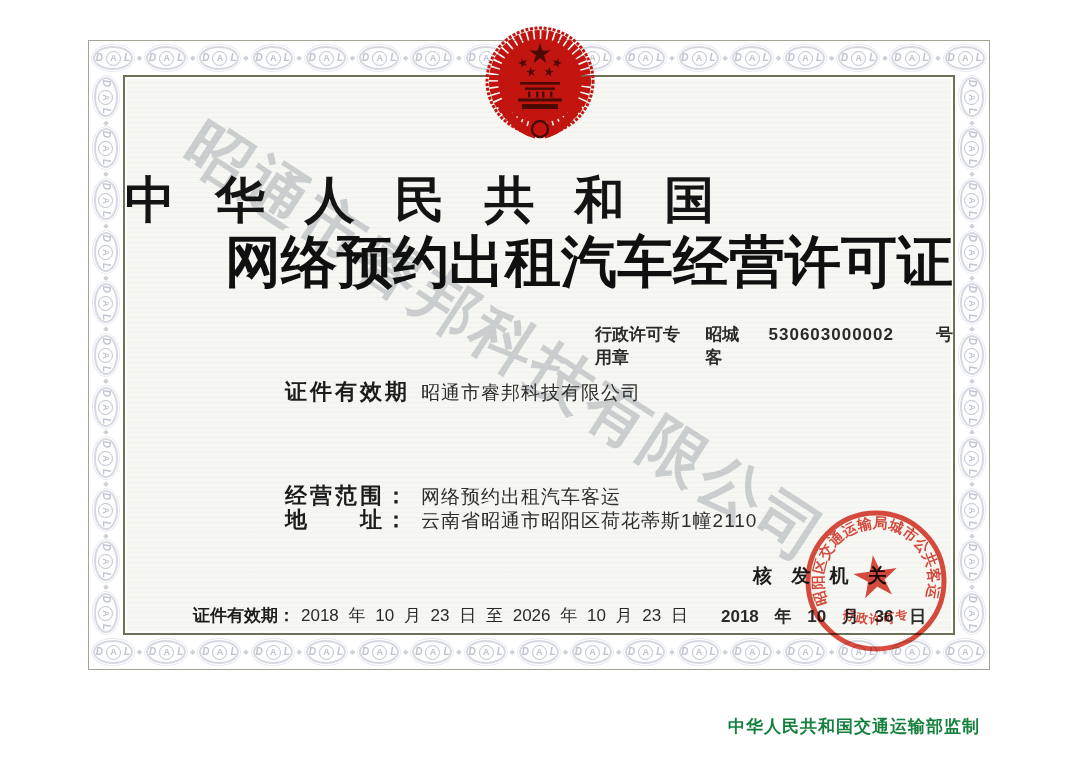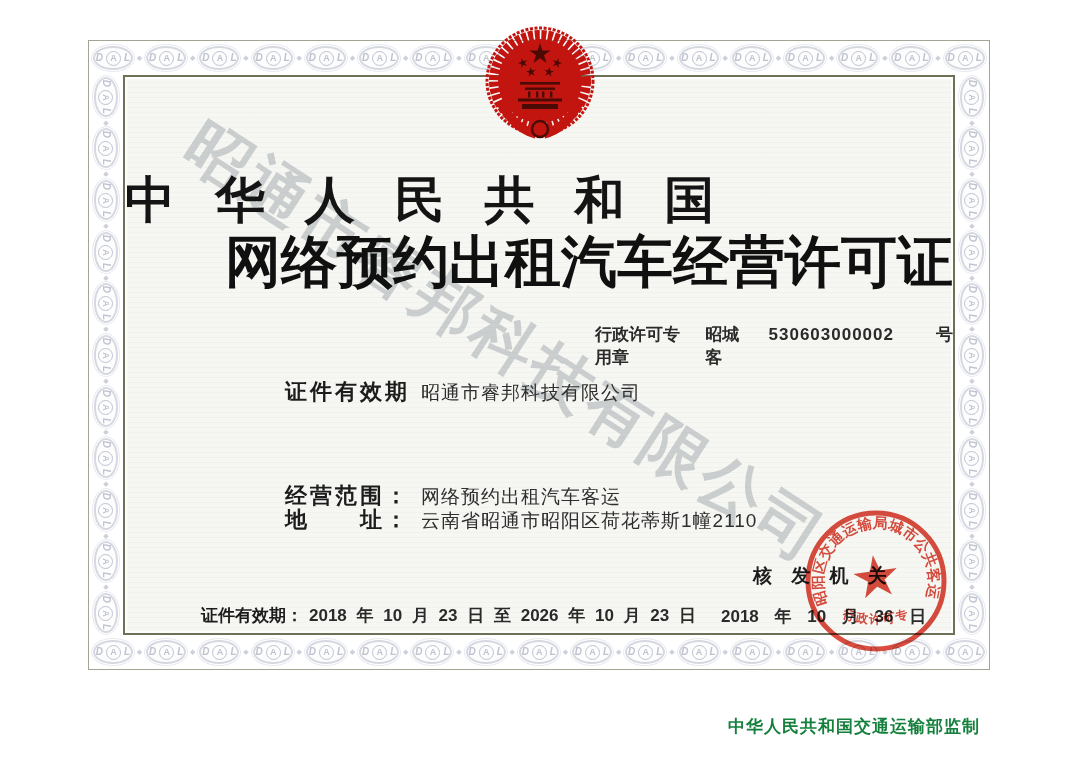--- a/index.html
+++ b/index.html
@@ -49,23 +49,23 @@
   .numline .suffix { margin-left:42px; }
 
   .field-row { position:absolute; left:160px; z-index:2; display:flex; align-items:baseline; }
   .f-label { font-size:22px; font-weight:700; color:#1c1c1c; letter-spacing:3px; min-width:128px; }
   .f-value { font-size:19px; font-weight:500; color:#2e2e2e; margin-left:8px; letter-spacing:1px; }
 
   .issuer { position:absolute; left:628px; top:486px; z-index:2;
             font-size:19px; font-weight:700; letter-spacing:7px; color:#1c1c1c; }
   .issue-date { position:absolute; left:596px; top:528px; z-index:2;
                 font-size:17px; font-weight:600; color:#2a2a2a; word-spacing:11px; }
-  .validity { position:absolute; left:76px; top:527px; z-index:2; display:flex; align-items:baseline;justify-content:space-between; }
+  .validity { position:absolute; left:68px; top:527px; z-index:2; display:flex; align-items:baseline;justify-content:space-between; }
   .validity .v-label { font-size:17px; font-weight:700; color:#1c1c1c; }
-  .validity .v-value { font-size:17px; font-weight:700; color:#2a2a2a; margin-left:6px; word-spacing:5px; }
+  .validity .v-value { font-size:17px; font-weight:400; color:#2a2a2a; margin-left:6px; word-spacing:5px; }
 
   .emblem { position:absolute; left:484px; top:25px; width:112px; height:126px; z-index:6; }
   .seal { position:absolute; left:801px; top:506px; width:150px; height:150px; z-index:7;
           mix-blend-mode:multiply; opacity:.9; }
 
   .footer { position:absolute; top:715px; right:100px; z-index:2;
             font-size:17px; font-weight:700; color:#15803d; letter-spacing:1px; }
 </style>
 </head>
 <body>

